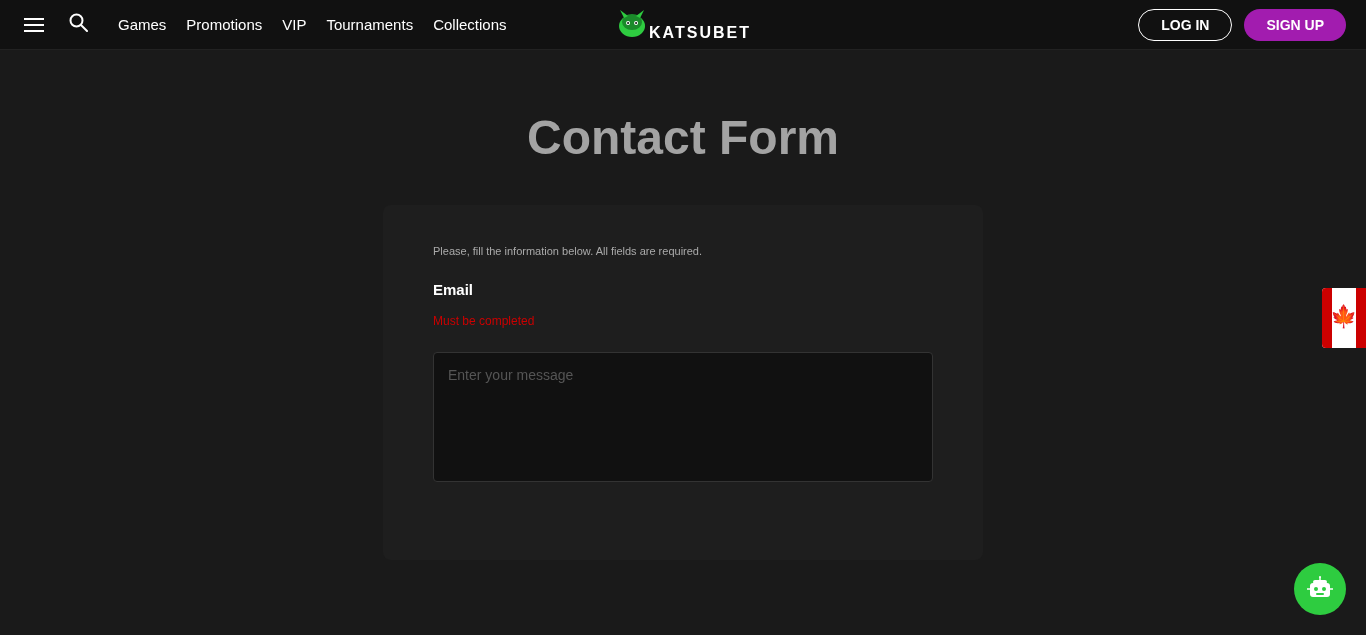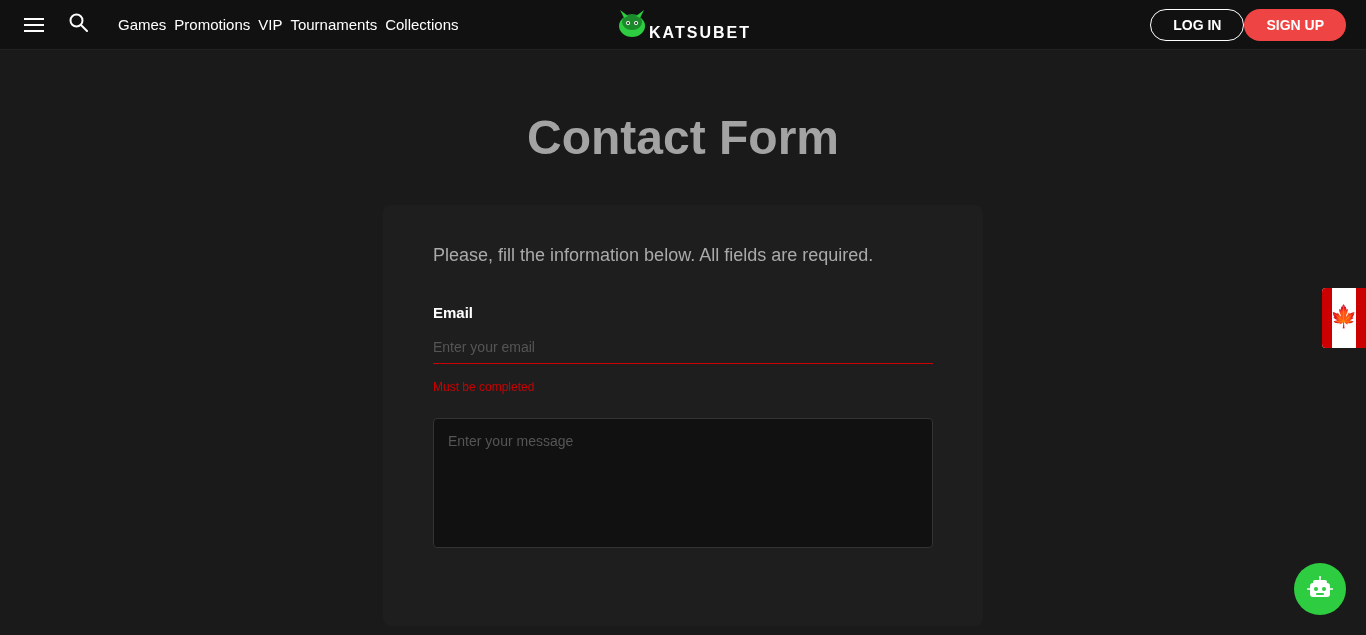--- a/index.html
+++ b/index.html
@@ -46,21 +46,21 @@
 
     .search-icon {
       cursor: pointer;
       font-size: 18px;
       color: #ffffff;
     }
 
     .nav-links {
       display: flex;
       align-items: center;
-      gap: 8px;
+      gap: 20px;
       margin-left: 10px;
     }
 
     .nav-link {
       color: #ffffff;
       text-decoration: none;
       font-size: 15px;
       font-weight: 500;
       cursor: pointer;
     }
@@ -70,35 +70,36 @@
       left: 50%;
       transform: translateX(-50%);
       display: flex;
       align-items: flex-end;
     }
 
     .navbar-right {
       margin-left: auto;
       display: flex;
       align-items: flex-start;
+      gap: 12px;
     }
 
     .btn-login {
       background: transparent;
       border: 1px solid #ffffff;
       color: #ffffff;
       padding: 7px 22px;
       border-radius: 20px;
       font-size: 14px;
       font-weight: 600;
       cursor: pointer;
     }
 
     .btn-signup {
-      background: #ef4444;
+      background: #a21caf;
       border: none;
       color: #ffffff;
       padding: 8px 22px;
       border-radius: 20px;
       font-size: 14px;
       font-weight: 700;
       cursor: pointer;
     }
 
     
@@ -120,22 +121,22 @@
     .form-container {
       background-color: #1e1e1e;
       border-radius: 8px;
       width: 100%;
       max-width: 600px;
       padding: 40px 50px 50px;
     }
 
     .form-description {
       color: #aaaaaa;
-      font-size: 18px;
-      margin-bottom: 38px;
+      font-size: 11px;
+      margin-bottom: 24px;
     }
 
     .form-group {
       margin-bottom: 24px;
     }
 
     .form-label {
       display: block;
       font-size: 15px;
       font-weight: 700;
@@ -271,21 +272,20 @@
 </nav>
 
 <main class="main-content">
   <h1 class="page-title">Contact Form</h1>
 
   <div class="form-container">
     <p class="form-description">Please, fill the information below. All fields are required.</p>
 
     <div class="form-group">
       <label class="form-label">Email</label>
-      <input class="form-input" type="email" placeholder="Enter your email" style="">
       <p class="error-message">Must be completed</p>
     </div>
 
     <div class="form-group">
       <textarea class="form-textarea" placeholder="Enter your message" style=""></textarea>
     </div>
   </div>
 </main>
 
 <div class="flag-button">

